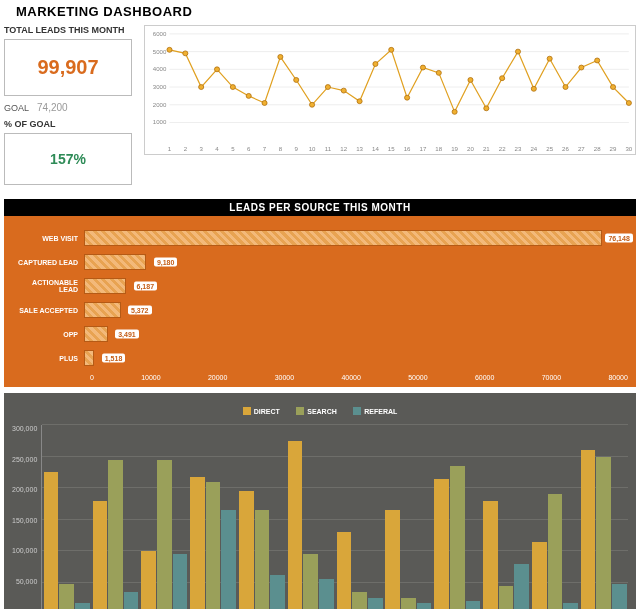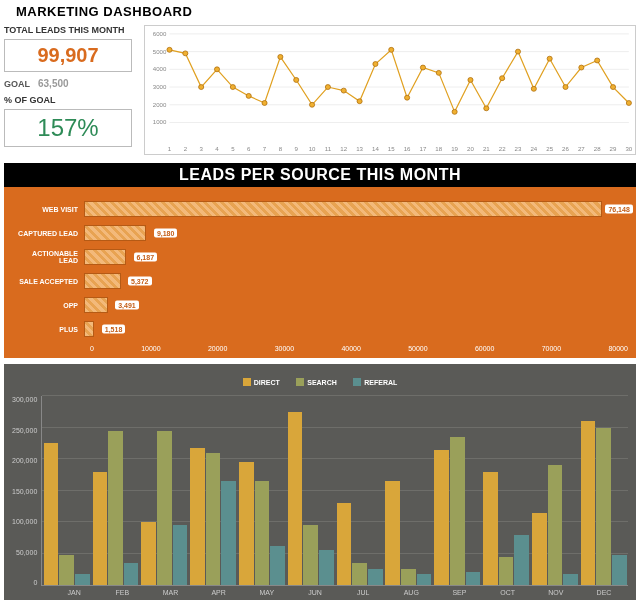--- a/index.html
+++ b/index.html
@@ -2,27 +2,27 @@
 <html><head>
 <meta charset="utf-8">
 <style>
   * { box-sizing: border-box; margin: 0; padding: 0; }
   body { font-family: Arial, sans-serif; background: #fff; width: 640px; }
   .dashboard { padding: 4px; }
   .top-row { display: flex; gap: 12px; margin-bottom: 8px; }
   .kpi-panel { width: 128px; }
   .title { font-size: 13px; font-weight: bold; letter-spacing: 0.5px; margin-bottom: 6px; padding-left: 12px; }
   .kpi-label { font-size: 9px; font-weight: bold; color: #333; margin-bottom: 4px; }
-  .kpi-box { border: 1px solid #bbb; padding: 4px 4px; text-align: center; margin-bottom: 6px; background: #fff; }
+  .kpi-box { border: 1px solid #bbb; padding: 16px 4px; text-align: center; margin-bottom: 6px; background: #fff; }
   .kpi-big { color: #d96b1e; font-size: 20px; font-weight: bold; }
-  .kpi-green { color: #2e8b57; font-size: 24px; font-weight: normal; }
-  .goal-row { display: flex; align-items: center; gap: 8px; margin: 4px 0 6px 0; font-size: 9px; font-weight: bold; color: #555; }
+  .kpi-green { color: #2e8b57; font-size: 14px; font-weight: bold; }
+  .goal-row { display: flex; align-items: center; gap: 8px; margin: 4px 0 6px 0; font-size: 9px; font-weight: normal; color: #555; }
   .goal-val { color: #999; font-size: 10px; }
   .line-chart { flex: 1; border: 1px solid #ccc; background: #fff; position: relative; height: 130px; }
-  .section-header { background: #000; color: #fff; text-align: center; font-size: 16px; font-weight: bold; padding: 3px 0; letter-spacing: 0.5px; }
+  .section-header { background: #000; color: #fff; text-align: center; font-size: 10px; font-weight: bold; padding: 3px 0; letter-spacing: 0.5px; }
   .leads-panel { background: #d96b1e; padding: 10px 8px 6px 8px; }
   .hbar-chart { position: relative; }
   .hbar-row { display: flex; align-items: center; height: 24px; }
   .hbar-label { width: 72px; text-align: right; font-size: 7px; font-weight: bold; color: #fff; padding-right: 6px; }
   .hbar-track { flex: 1; position: relative; height: 16px; }
   .hbar { height: 100%; background: repeating-linear-gradient(45deg, #f3b97a, #f3b97a 3px, #e8a352 3px, #e8a352 6px); border: 1px solid #b55a15; position: relative; }
   .hbar-val { position: absolute; right: -32px; top: 50%; transform: translateY(-50%); background: #fff; color: #c45e18; font-size: 7px; font-weight: bold; padding: 1px 3px; border-radius: 2px; white-space: nowrap; }
   .hbar-axis { display: flex; margin-left: 78px; justify-content: space-between; font-size: 7px; color: #fff; margin-top: 4px; }
   .traffic-panel { background: #5a5a57; padding: 8px 8px 4px 8px; }
   .legend { text-align: center; margin-bottom: 6px; }
@@ -46,21 +46,21 @@
   <div class="title">MARKETING DASHBOARD</div>
 
   <div class="top-row">
     <div class="kpi-panel">
       <div class="kpi-label">TOTAL LEADS THIS MONTH</div>
       <div class="kpi-box">
         <span class="kpi-big">99,907</span>
       </div>
       <div class="goal-row">
         <span>GOAL</span>
-        <span class="goal-val">63,500</span>
+        <span class="goal-val">74,200</span>
       </div>
       <div class="kpi-label" style="">% OF GOAL</div>
       <div class="kpi-box">
         <span class="kpi-green">157%</span>
       </div>
     </div>
 
     <div class="line-chart">
       <svg id="line-svg" width="100%" height="100%" viewBox="0 0 480 130" preserveAspectRatio="none">
           <line x1="24" y1="98" x2="474" y2="98" stroke="#ddd" stroke-width="0.5"></line>

